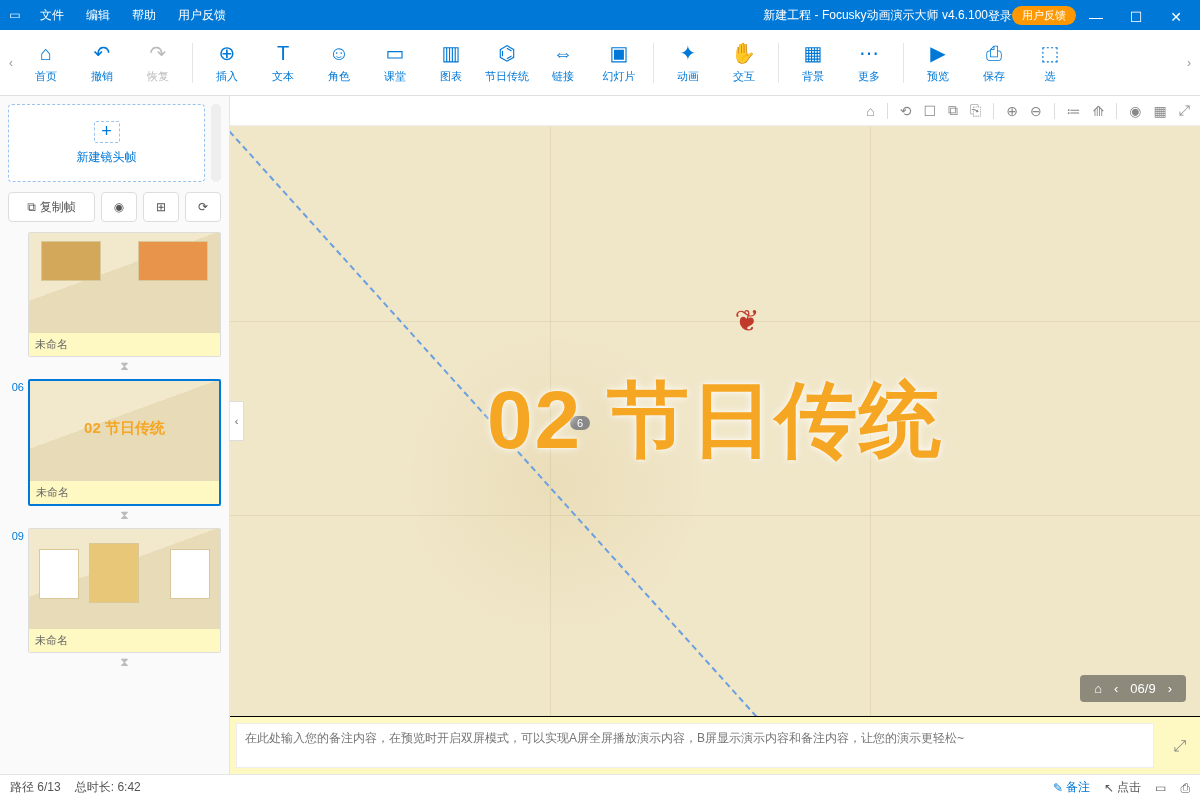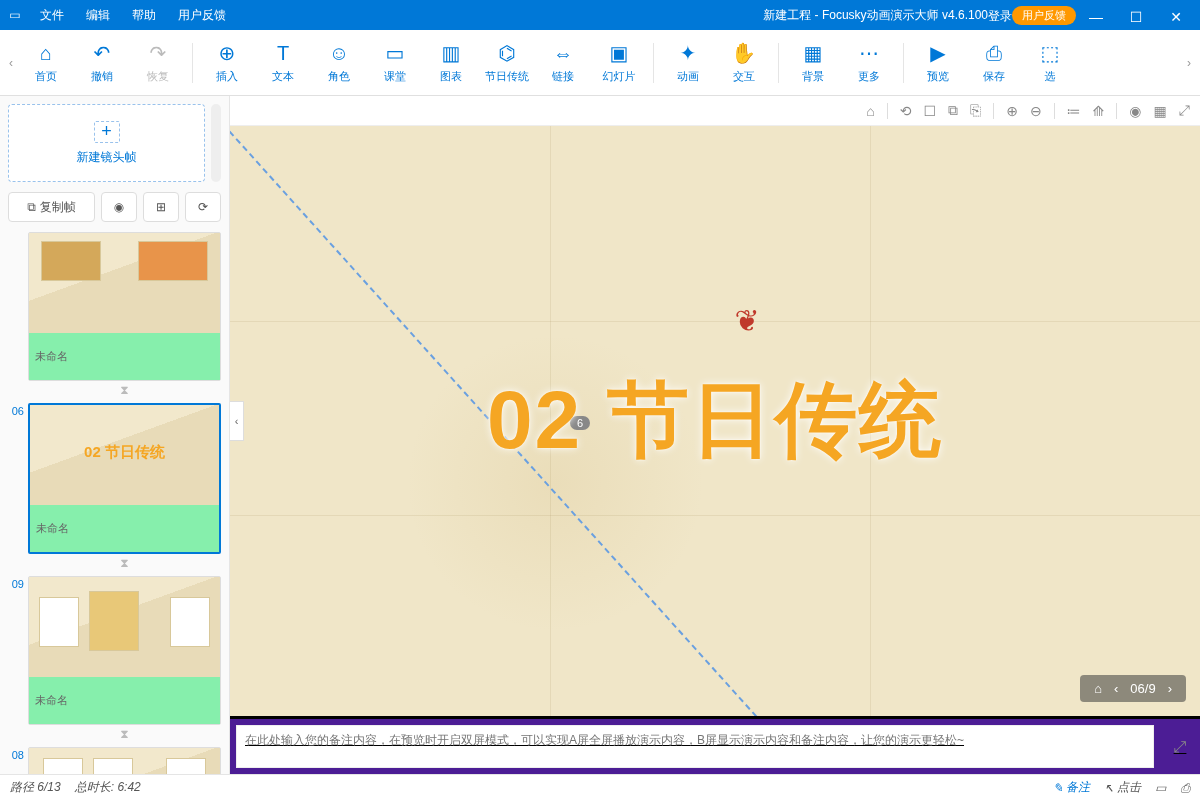--- a/index.html
+++ b/index.html
@@ -35,47 +35,47 @@
 .copyrow { display: flex; gap: 6px; margin: 10px 0; }
 .copybtn { border: 1px solid #ddd; border-radius: 4px; height: 30px; display: flex; align-items: center; justify-content: center; font-size: 12px; color: #555; background:#fff; cursor:pointer; }
 .copybtn.main { flex: 1.4; gap:4px; }
 .copybtn.sq { width: 36px; }
 .thumbs { flex: 1; overflow: hidden; }
 .thumb { margin-bottom: 6px; position: relative; }
 .thumb .num { position: absolute; left: -2px; top: 2px; font-size: 11px; color: #0078d7; width: 18px; text-align:right; }
 .thumb .card { margin-left: 20px; border: 1px solid #ddd; border-radius: 2px; background: #fff; }
 .thumb.sel .card { border: 2px solid #0078d7; }
 .thumb .img { height: 100px; background: #f2e8cc; position: relative; overflow:hidden; }
-.thumb .cap { font-size: 11px; color: #666; padding: 16px 6px; background:#86efac; }
+.thumb .cap { font-size: 11px; color: #666; padding: 4px 6px; background:#fef9c3; }
 .thumb .trans { text-align:center; color:#bbb; font-size:12px; margin:2px 0 6px 20px; }
 .thumb .img.t1 { background: linear-gradient(160deg,#f2e8cc 40%,#e8dbb8 40%); }
 .thumb .img .mini { position:absolute; background:#fff; border:1px solid #d8c89a; }
 .thumb .img .txt06 { position:absolute; top:38px; width:100%; text-align:center; color:#f5a623; font-weight:bold; font-size:15px; }
 
 
 .canvaswrap { flex: 1; display: flex; flex-direction: column; min-width: 0; }
 .canvastool { height: 30px; background: #fff; border-bottom: 1px solid #eee; display: flex; align-items: center; justify-content: flex-end; gap: 12px; padding: 0 10px; color: #888; font-size: 14px; }
 .canvastool span { cursor:pointer; }
 .canvastool .tsep { width:1px; height:16px; background:#ddd; }
 .canvas { flex: 1; position: relative; background: #f0e6c8; overflow: hidden; }
 .canvas .gridline { position:absolute; background: rgba(160,140,90,0.15); }
 .canvas .diag { position:absolute; width:200%; height:0; border-top:2px dashed #6aa0e0; transform-origin:0 0; }
 .canvas .slide-title { position:absolute; top:50%; left:50%; transform:translate(-50%,-50%); font-size:82px; font-weight:600; color:#f5a623; text-shadow: 0 0 8px rgba(255,255,255,0.9), 0 0 2px #fff; white-space:nowrap; letter-spacing:2px;}
 .canvas .flower { position:absolute; top:30%; left:52%; font-size:30px; color:#c0392b; }
 .canvas .badge { position:absolute; top:290px; left:340px; background:#888; color:#fff; font-size:11px; padding:1px 7px; border-radius:8px; }
 .canvas .collapse { position:absolute; top:50%; left:0; width:14px; height:40px; background:#fff; border:1px solid #ddd; border-left:none; display:flex; align-items:center; justify-content:center; font-size:11px; color:#666; cursor:pointer; transform:translateY(-50%); }
 .canvas .pager { position:absolute; bottom:14px; right:14px; background:rgba(60,60,60,0.55); color:#fff; padding:6px 14px; border-radius:4px; font-size:13px; display:flex; align-items:center; gap:12px; }
 .canvas .leafbg { position:absolute; top:35%; left:18%; width:300px; height:300px; background: radial-gradient(ellipse, rgba(200,170,100,0.15) 0%, transparent 70%); border-radius:50%; }
 
-.notes { height: 58px; border-top: 3px solid #000000; background: #4c1d95; display: flex; text-decoration: underline; }
+.notes { height: 58px; border-top: 1px solid #000000; background: #fef9c3; display: flex; }
 .notes textarea { flex: 1; border: 1px solid #eee; margin: 6px; padding: 6px 8px; font-size: 12px; color: #aaa; resize: none; font-family:inherit; }
 .notes .expand { width: 40px; display:flex; align-items:center; justify-content:center; color:#888; cursor:pointer; font-size:16px; }
 
 
-.status { height: 26px; background: #fff; border-top: 1px solid #e5e5e5; display: flex; align-items: center; font-size: 12px; color: #555; padding: 0 10px; font-style: italic; }
+.status { height: 26px; background: #fff; border-top: 1px solid #e5e5e5; display: flex; align-items: center; font-size: 12px; color: #555; padding: 0 10px; }
 .status .left { flex: 1; display:flex; gap:14px; }
 .status .right { display: flex; gap: 14px; align-items:center; }
 .status .right span { cursor:pointer; display:flex; align-items:center; gap:3px; }
 .status .blue { color:#0078d7; }
 </style>
 </head>
 <body>
 
 <div class="titlebar">
   <div class="app-icon">▭</div>
@@ -228,30 +228,20 @@
           <div class="num">09</div>
           <div class="card">
             <div class="img t1">
               <div class="mini" style="top:20px;left:10px;width:40px;height:50px;"></div>
               <div class="mini" style="top:14px;left:60px;width:50px;height:60px;background:#e8c878;"></div>
               <div class="mini" style="top:20px;right:10px;width:40px;height:50px;"></div>
             </div>
             <div class="cap">未命名</div>
           </div>
           <div class="trans">⧗</div>
-        </div>
-        <div class="thumb">
-          <div class="num">08</div>
-          <div class="card">
-            <div class="img t1">
-              <div class="mini" style="top:10px;left:14px;width:40px;height:30px;"></div>
-              <div class="mini" style="top:10px;left:64px;width:40px;height:30px;"></div>
-              <div class="mini" style="top:10px;right:14px;width:40px;height:30px;"></div>
-            </div>
-          </div>
         </div>
       </div>
   </div>
 
   <div class="canvaswrap">
     <div class="canvastool" id="canvastool">
         <span>⌂</span>
         <div class="tsep"></div>
         <span>⟲</span>
         <span>☐</span>

